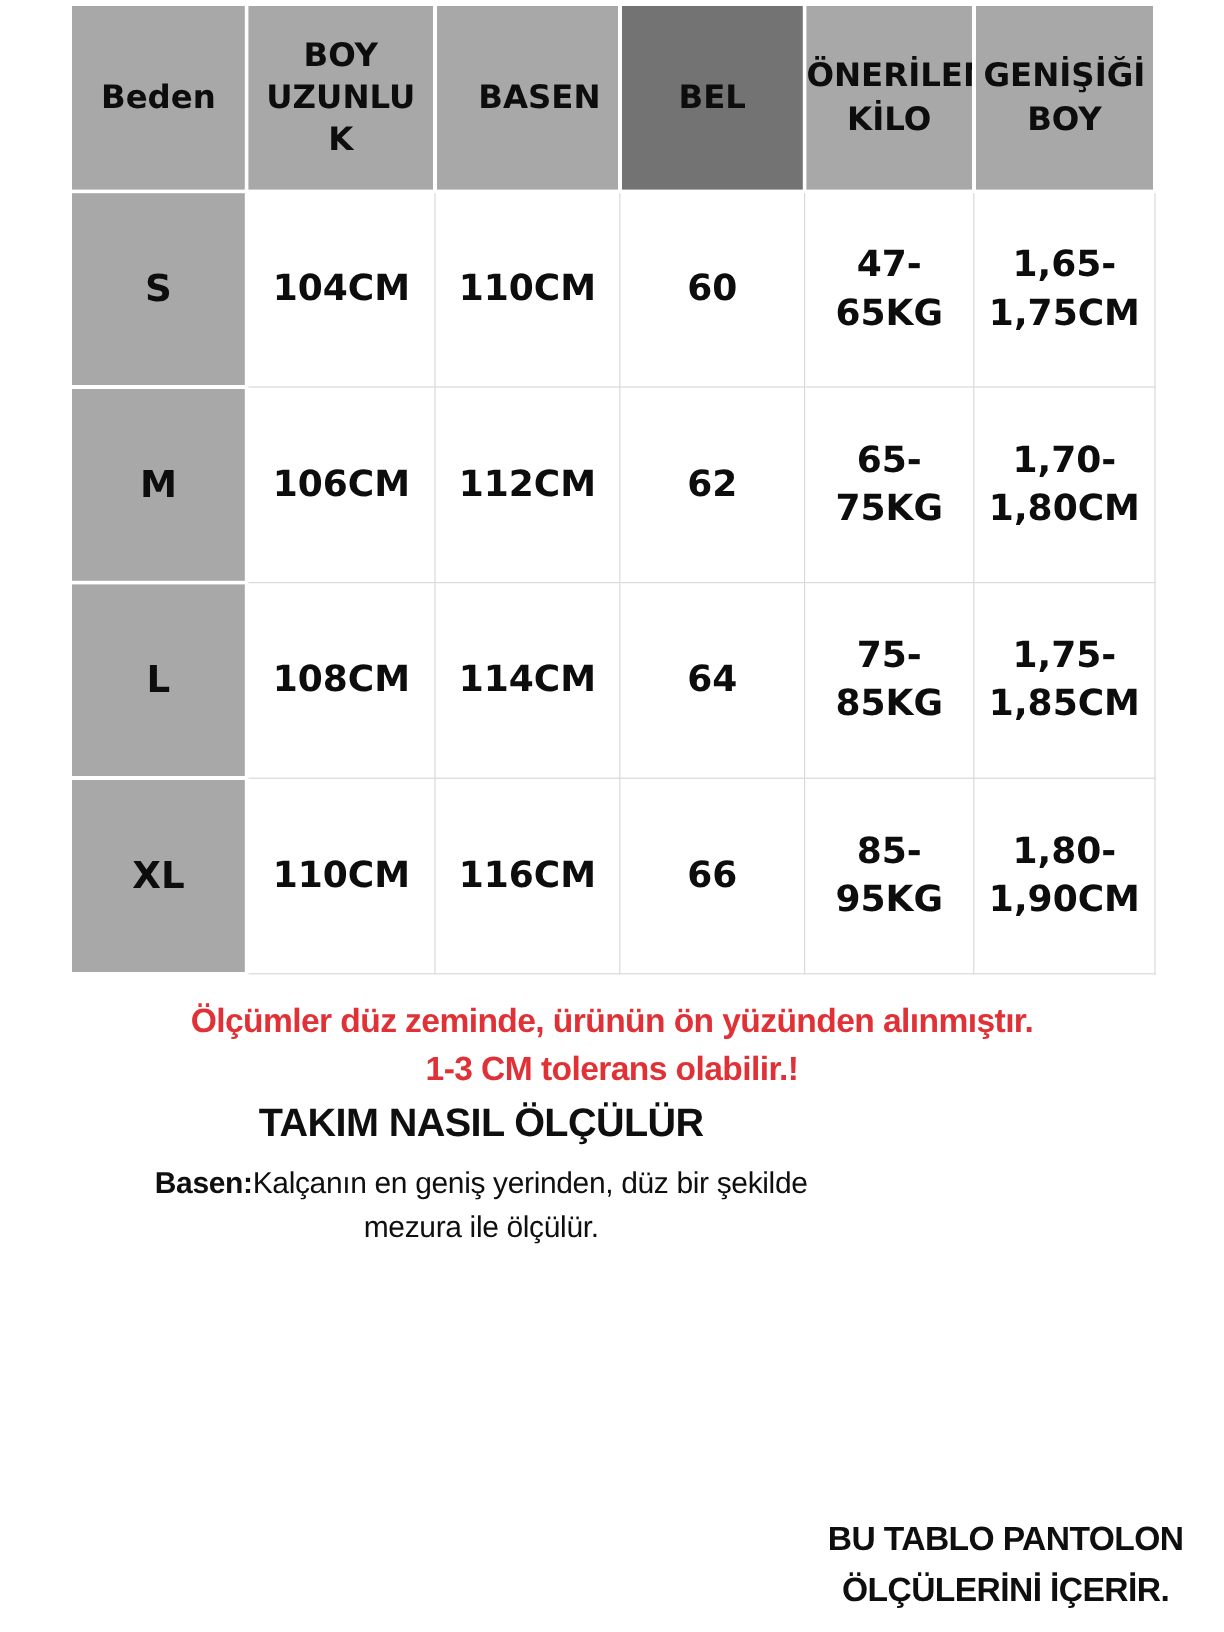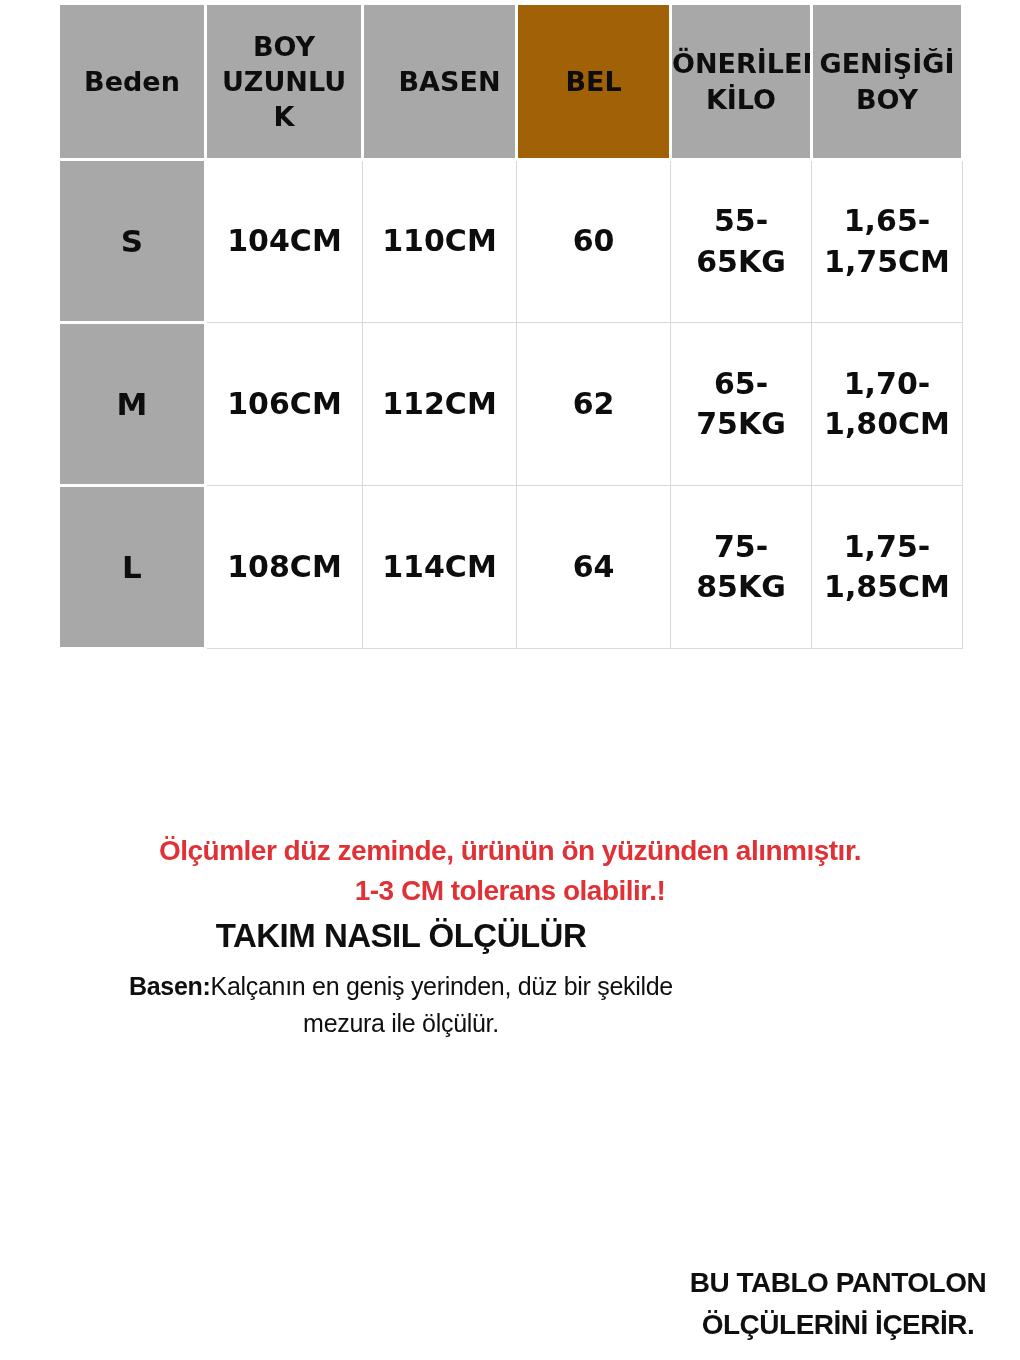--- a/index.html
+++ b/index.html
@@ -63,34 +63,34 @@
       <col style="width:141px">
       <col style="width:151px">
   </colgroup>
   <thead>
     <tr class="hdr-row">
       <th class="cell-gray" style="background: rgb(168, 168, 168);">Beden</th>
       <th class="cell-gray" style="background: rgb(168, 168, 168);">BOY
 UZUNLU
 K</th>
       <th class="cell-gray" style="background: rgb(168, 168, 168); padding-left: 20px;">BASEN</th>
-      <th class="cell-gray" style="background: #a16207;">BEL</th>
+      <th class="cell-gray" style="background: #737373;">BEL</th>
       <th class="cell-gray" style="background: rgb(168, 168, 168);">ÖNERİLEN
 KİLO</th>
       <th class="cell-gray" style="background: rgb(168, 168, 168);">GENİŞİĞİ
 BOY</th>
     </tr>
   </thead>
   <tbody>
     <tr class="data-row">
       <th class="cell-gray" style="background: rgb(168, 168, 168);">S</th>
       <td class="cell-white">104CM</td>
       <td class="cell-white">110CM</td>
       <td class="cell-white">60</td>
-      <td class="cell-white">55-
+      <td class="cell-white">47-
 65KG</td>
       <td class="cell-white">1,65-
 1,75CM</td>
     </tr>
     <tr class="data-row">
       <th class="cell-gray" style="background: rgb(168, 168, 168);">M</th>
       <td class="cell-white">106CM</td>
       <td class="cell-white">112CM</td>
       <td class="cell-white">62</td>
       <td class="cell-white">65-
@@ -101,20 +101,30 @@
     <tr class="data-row">
       <th class="cell-gray" style="background: rgb(168, 168, 168);">L</th>
       <td class="cell-white">108CM</td>
       <td class="cell-white">114CM</td>
       <td class="cell-white">64</td>
       <td class="cell-white">75-
 85KG</td>
       <td class="cell-white">1,75-
 1,85CM</td>
     </tr>
+    <tr class="data-row">
+      <th class="cell-gray" style="background: rgb(168, 168, 168);">XL</th>
+      <td class="cell-white">110CM</td>
+      <td class="cell-white">116CM</td>
+      <td class="cell-white">66</td>
+      <td class="cell-white">85-
+95KG</td>
+      <td class="cell-white">1,80-
+1,90CM</td>
+    </tr>
   </tbody>
 </table>
 
 <div class="red-note" style="color: rgb(224, 50, 54);">
   <div>Ölçümler düz zeminde, ürünün ön yüzünden alınmıştır.</div>
   <div>1-3 CM tolerans olabilir.!</div>
 </div>
 
 <div class="how-to">
   <div class="block-title">TAKIM NASIL ÖLÇÜLÜR</div>

